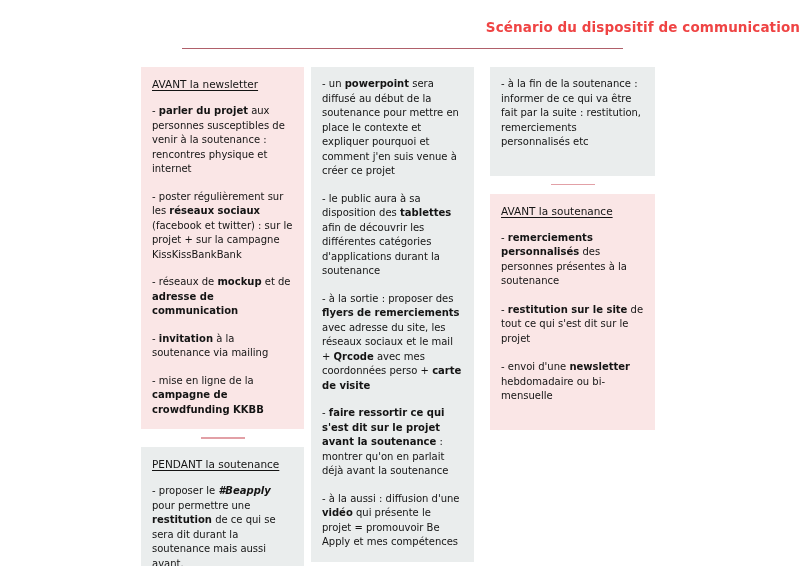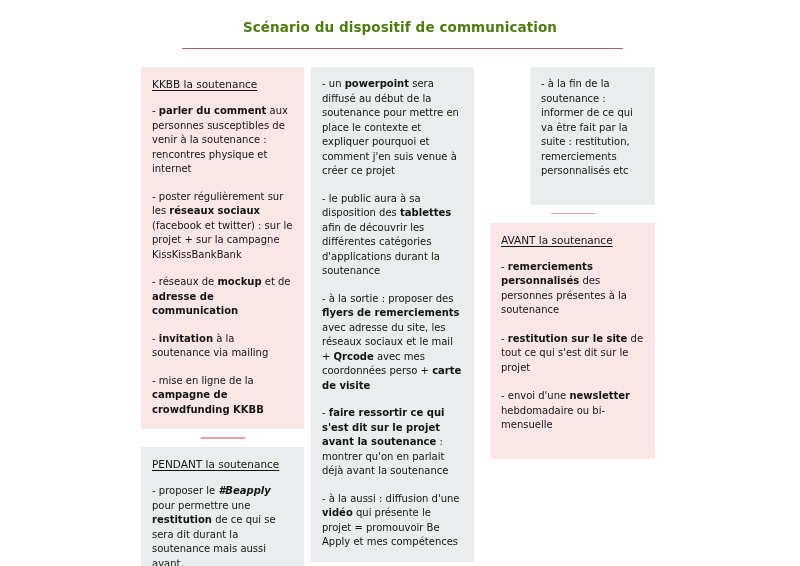--- a/index.html
+++ b/index.html
@@ -22,25 +22,25 @@
     inset: 0;
     background: #ffffff;
   }
 
   
   .title {
     position: absolute;
     left: 0;
     top: 19px;
     width: 800px;
-    text-align: center;
+    text-align: right;
     font-size: 13.5px;
     font-weight: bold;
     letter-spacing: 0.1px;
-    color: #4d7c0f;
+    color: #ef4444;
   }
   .title-rule {
     position: absolute;
     left: 182px;
     top: 48px;
     width: 441px;
     height: 1px;
     background: #b0606a;
   }
 
@@ -57,21 +57,21 @@
   .box {
     box-sizing: border-box;
     padding: 10px 11px 12px 11px;
   }
   .box-pink { background: #fae6e6; }
   .box-grey { background: #eaeded; }
 
   .box-avant   { min-height: 285px; }
   .box-pendant { min-height: 153px; }
   .box-col2    { min-height: 456px; }
-  .box-col3-top{ min-height: 76px; margin-left: 40px; }
+  .box-col3-top{ min-height: 76px; }
   .box-col3-apres { min-height: 163px; }
 
   
   .divider-wrap {
     height: 18px;
     display: flex;
     align-items: center;
     justify-content: center;
   }
   .divider {
@@ -106,22 +106,22 @@
 <body>
 
 <div class="slide">
 
   <div class="title">Scénario du dispositif de communication</div>
 
   <div class="title-rule"></div>
 
   <div class="col col-1">
       <div class="box box-pink box-avant">
-        <div class="head">KKBB la soutenance</div>
-        <div class="para"><span>- </span><b>parler du comment</b><span> aux personnes susceptibles de venir à la soutenance : rencontres physique et internet</span></div>
+        <div class="head">AVANT la newsletter</div>
+        <div class="para"><span>- </span><b>parler du projet</b><span> aux personnes susceptibles de venir à la soutenance : rencontres physique et internet</span></div>
         <div class="para"><span>- poster régulièrement sur les </span><b>réseaux sociaux</b><span> (facebook et twitter) : sur le projet + sur la campagne KissKissBankBank</span></div>
         <div class="para"><span>- réseaux de </span><b>mockup</b><span> et de </span><b>adresse de communication</b></div>
         <div class="para"><span>- </span><b>invitation</b><span> à la soutenance via mailing</span></div>
         <div class="para"><span>- mise en ligne de la </span><b>campagne de crowdfunding KKBB</b></div>
       </div>
       <div class="divider-wrap">
         <div class="divider"></div>
       </div>
       <div class="box box-grey box-pendant">
         <div class="head">PENDANT la soutenance</div>

